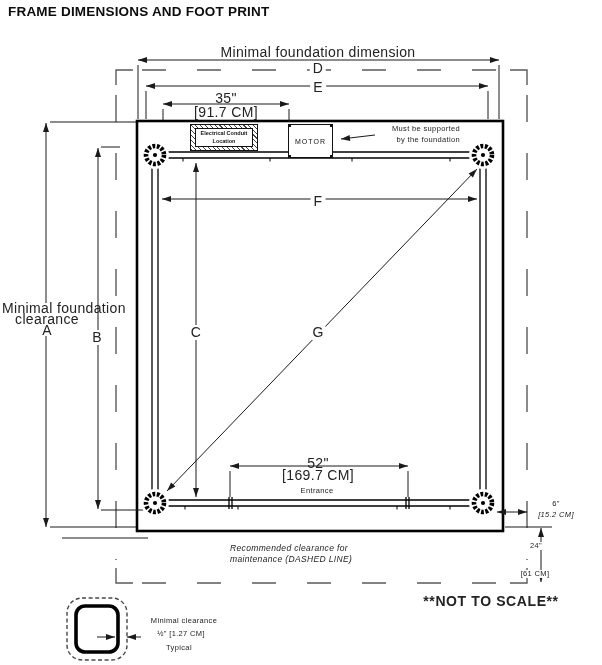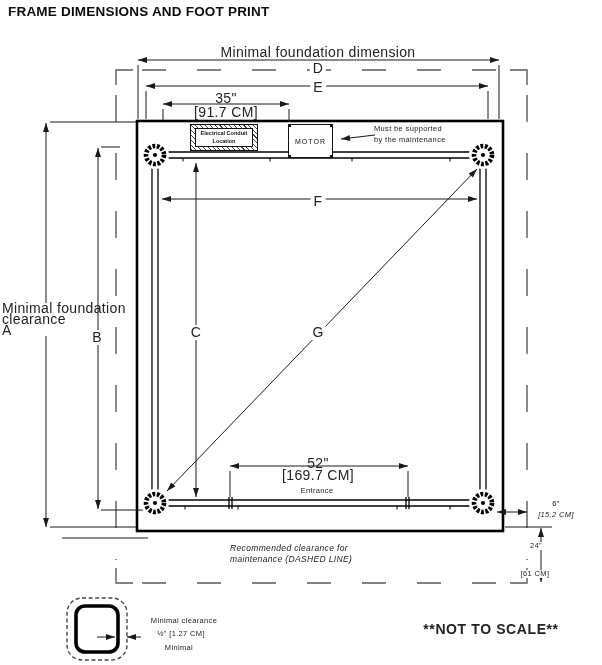--- a/index.html
+++ b/index.html
@@ -165,30 +165,30 @@
   </div>
 
   <div class="motor-box">
     <span class="notch n-tl"></span>
     <span class="notch n-tr"></span>
     <span class="notch n-bl"></span>
     <span class="notch n-br"></span>
     <span>MOTOR</span>
   </div>
 
-  <div class="lbl tiny block" style="left:374px;top:123px;width:86px;text-align:left;">
+  <div class="lbl tiny block" style="left:374px;top:123px;width:86px;text-align:right;">
     <div>Must be supported</div>
-    <div>by the maintenance</div>
+    <div>by the foundation</div>
   </div>
 
   <div class="lbl ctr bgw" style="left:318px;top:194px;">F</div>
   <div class="lbl ctr bgw" style="left:196px;top:325px;padding:0 2px;">C</div>
   <div class="lbl ctr bgw" style="left:318px;top:325px;padding:0 2px;">G</div>
 
-  <div class="lbl block" style="left:2px;top:303px;width:90px;text-align:left;background:#fff;">
+  <div class="lbl block" style="left:2px;top:303px;width:90px;text-align:center;background:#fff;">
     <div>Minimal foundation</div>
     <div>clearance</div>
     <div>A</div>
   </div>
   <div class="lbl ctr bgw" style="left:97px;top:330px;padding:0 2px;">B</div>
 
   <div class="lbl ctr" style="left:318px;top:456px;">52"</div>
   <div class="lbl ctr" style="left:318px;top:468px;">[169.7 CM]</div>
   <div class="lbl ctr tiny" style="left:317px;top:487px;">Entrance</div>
 
@@ -196,19 +196,19 @@
   <div class="lbl ctr tiny" style="left:556px;top:511px;font-style:italic;">[15.2 CM]</div>
 
   <div class="lbl ctr tiny bgw" style="left:536px;top:542px;padding:0 2px;">24"</div>
   <div class="lbl ctr tiny bgw" style="left:535px;top:554px;padding:0 2px;margin-top:16px;">[61 CM]</div>
 
   <div class="lbl block" style="left:230px;top:543px;font-size:8.5px;font-style:italic;">
     <div>Recommended clearance for</div>
     <div>maintenance (DASHED LINE)</div>
   </div>
 
-  <div class="lbl ctr" style="left:491px;top:622px;font-weight:bold;letter-spacing:.6px;">**NOT TO SCALE**</div>
+  <div class="lbl ctr" style="left:491px;top:594px;font-weight:bold;letter-spacing:.6px;">**NOT TO SCALE**</div>
 
   <div class="lbl ctr tiny" style="left:184px;top:617px;">Minimal clearance</div>
   <div class="lbl ctr tiny" style="left:181px;top:630px;">½" [1.27 CM]</div>
-  <div class="lbl ctr tiny" style="left:179px;top:644px;">Minimal</div>
+  <div class="lbl ctr tiny" style="left:179px;top:644px;">Typical</div>
 
 </div>
 
 </body></html>

